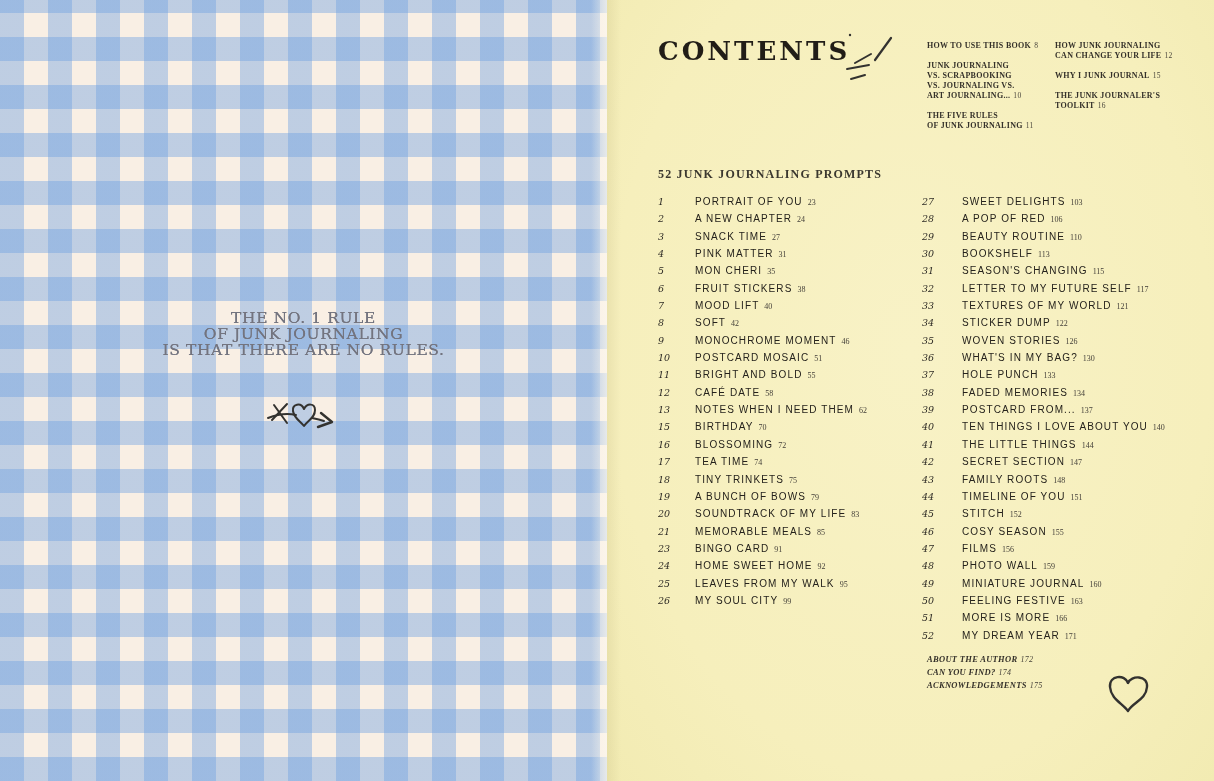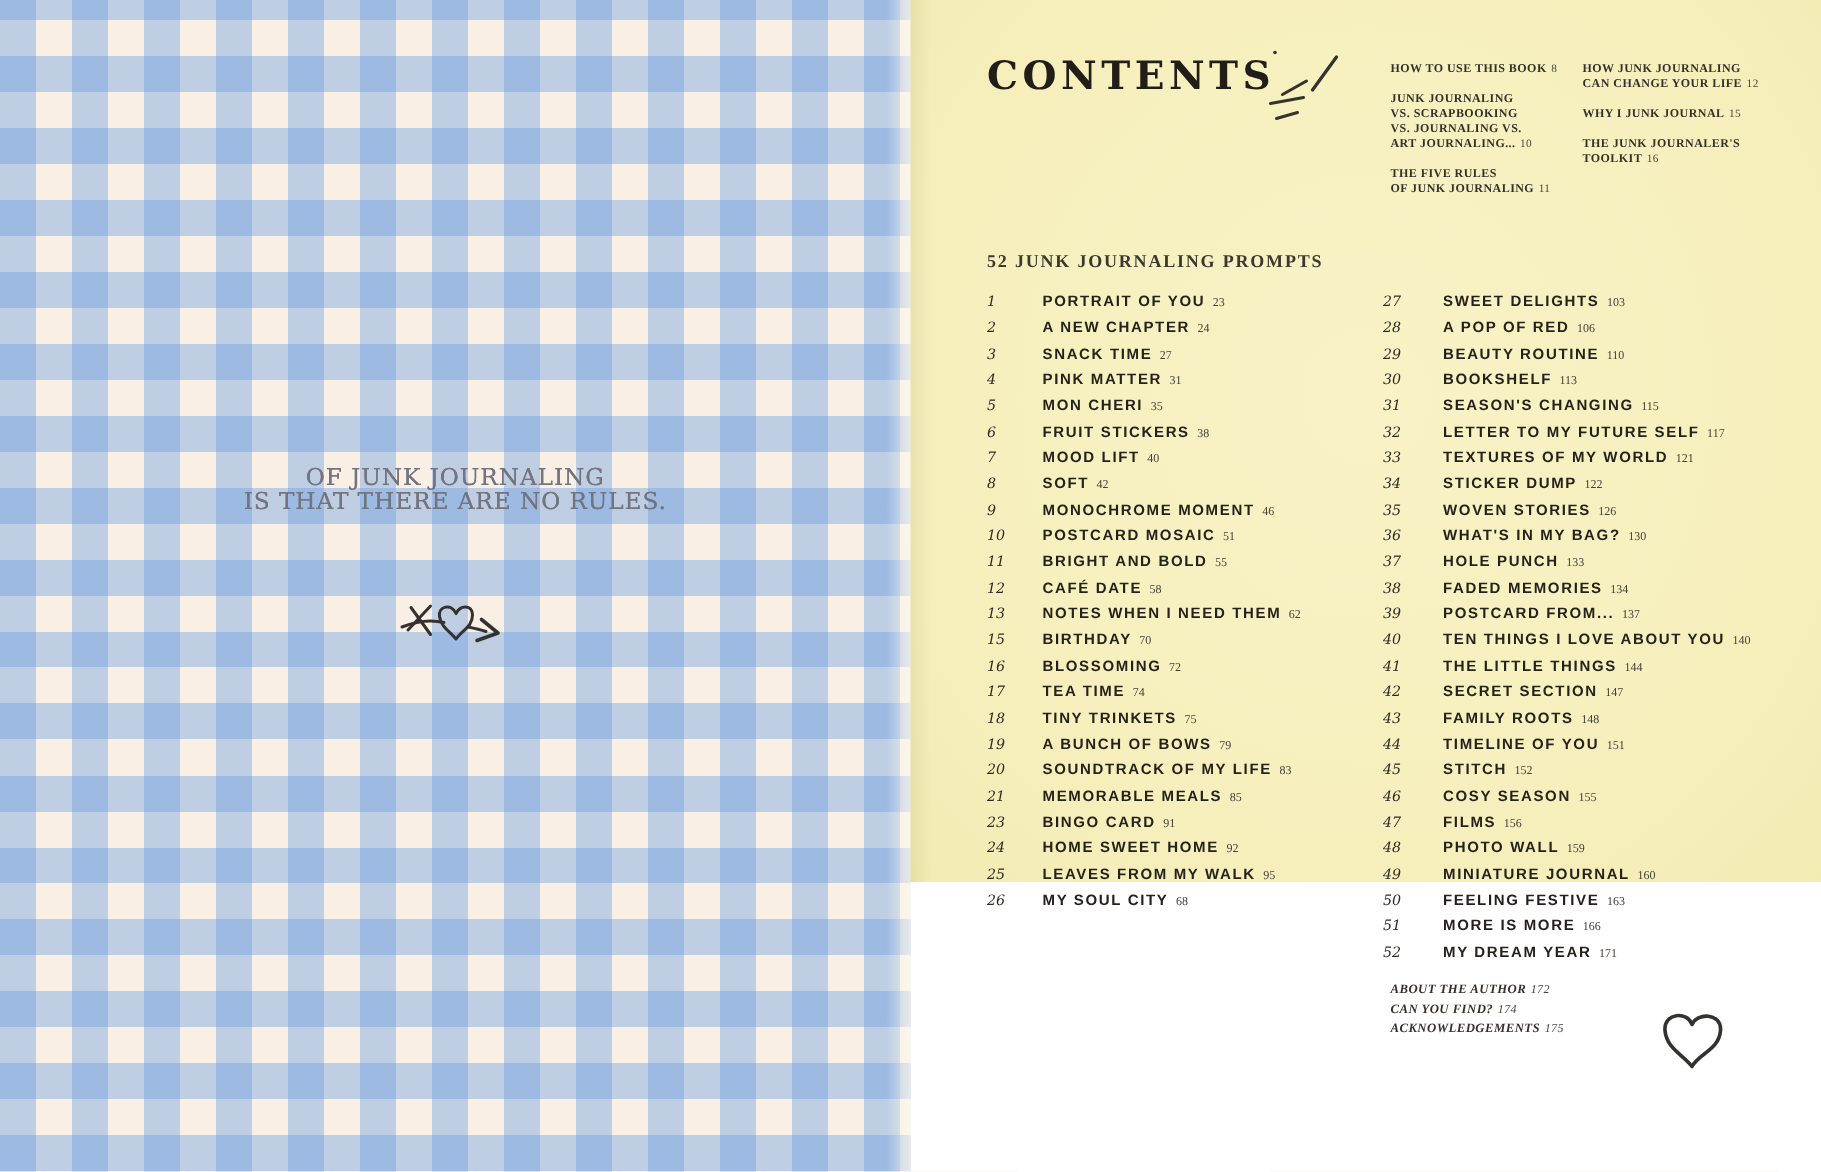--- a/index.html
+++ b/index.html
@@ -27,21 +27,21 @@
     position:absolute;left:0;top:310px;width:607px;
     text-align:center;
     font-family:"DejaVu Serif",serif;
     font-size:15.5px;line-height:16px;letter-spacing:.6px;
     color:#73747f;text-shadow:0 0 .4px #73747f;
   }
   .heart-arrow{position:absolute;left:266px;top:396px;}
 
   
   .page-right{
-    position:relative;width:607px;height:588px;flex:0 0 607px;
+    position:relative;width:607px;height:781px;flex:0 0 607px;
     background:radial-gradient(ellipse at 50% 45%, #f8f2c6 0%, #f6efbc 70%, #f2ebb2 100%);
   }
   .page-right::before{
     content:'';position:absolute;top:0;left:0;width:14px;height:100%;
     background:linear-gradient(90deg,rgba(170,158,100,.16),rgba(170,158,100,0));
     pointer-events:none;
   }
   .contents-title{
     position:absolute;left:51px;top:36px;
     font-family:"DejaVu Serif",serif;font-weight:bold;
@@ -67,21 +67,21 @@
   .list-left{left:51px;}
   .list-right{left:315px;}
   .prompt-row{display:flex;align-items:baseline;height:17.35px;white-space:nowrap;}
   .prompt-num{
     flex:0 0 25px;
     font-family:"DejaVu Serif",serif;font-style:italic;
     font-size:9.5px;color:#2e2b25;
   }
   .list-right .prompt-num{flex-basis:28px;}
   .prompt-title{
-    font-family:"Liberation Sans",sans-serif;font-weight:bold;
+    font-family:"Liberation Sans",sans-serif;font-weight:normal;
     font-size:10px;letter-spacing:1.1px;color:#25221c;padding-left:12px;
   }
   .prompt-page{
     font-family:"Liberation Serif",serif;font-size:8px;color:#45413a;margin-left:5px;
   }
 
   .end-matter{
     position:absolute;left:320px;top:653px;
     font-family:"Liberation Serif",serif;font-weight:bold;
     font-size:8.5px;line-height:13px;letter-spacing:.3px;color:#35312a;font-style:italic;
@@ -93,20 +93,21 @@
   svg .stroke{fill:none;stroke:#33322f;stroke-linecap:round;stroke-linejoin:round;}
 </style>
 </head>
 <body>
 
 <div class="spread">
 
   <div class="page-left">
     <div class="quote">
 
+    <div>THE NO. 1 RULE</div>
         <div>OF JUNK JOURNALING</div>
         <div>IS THAT THERE ARE NO RULES.</div>
       </div>
     <div class="heart-arrow">
       <svg width="68" height="42" viewBox="0 0 68 42">
         <path class="stroke" stroke-width="2" d="M8 9 L21 27"></path>
         <path class="stroke" stroke-width="2" d="M21 8 L6 24"></path>
         <path class="stroke" stroke-width="2" d="M2 22 C12 18 22 17 30 19"></path>
         <path class="stroke" stroke-width="2" d="M46 22 C51 23 55 24 58 25"></path>
         <path class="stroke" stroke-width="2" d="M38 13 C35 6 26 8 27 15 C28 22 34 25 38 30 C42 24 49 22 49 14 C49 7 41 7 38 13 Z"></path>
@@ -287,21 +288,21 @@
 
         <div class="prompt-row">
           <span class="prompt-num">25</span>
           <span class="prompt-title">LEAVES FROM MY WALK</span>
           <span class="prompt-page">95</span>
         </div>
 
         <div class="prompt-row">
           <span class="prompt-num">26</span>
           <span class="prompt-title">MY SOUL CITY</span>
-          <span class="prompt-page">68</span>
+          <span class="prompt-page">99</span>
         </div>
       </div>
 
     <div class="prompt-list list-right">
 
         <div class="prompt-row">
           <span class="prompt-num">27</span>
           <span class="prompt-title">SWEET DELIGHTS</span>
           <span class="prompt-page">103</span>
         </div>

